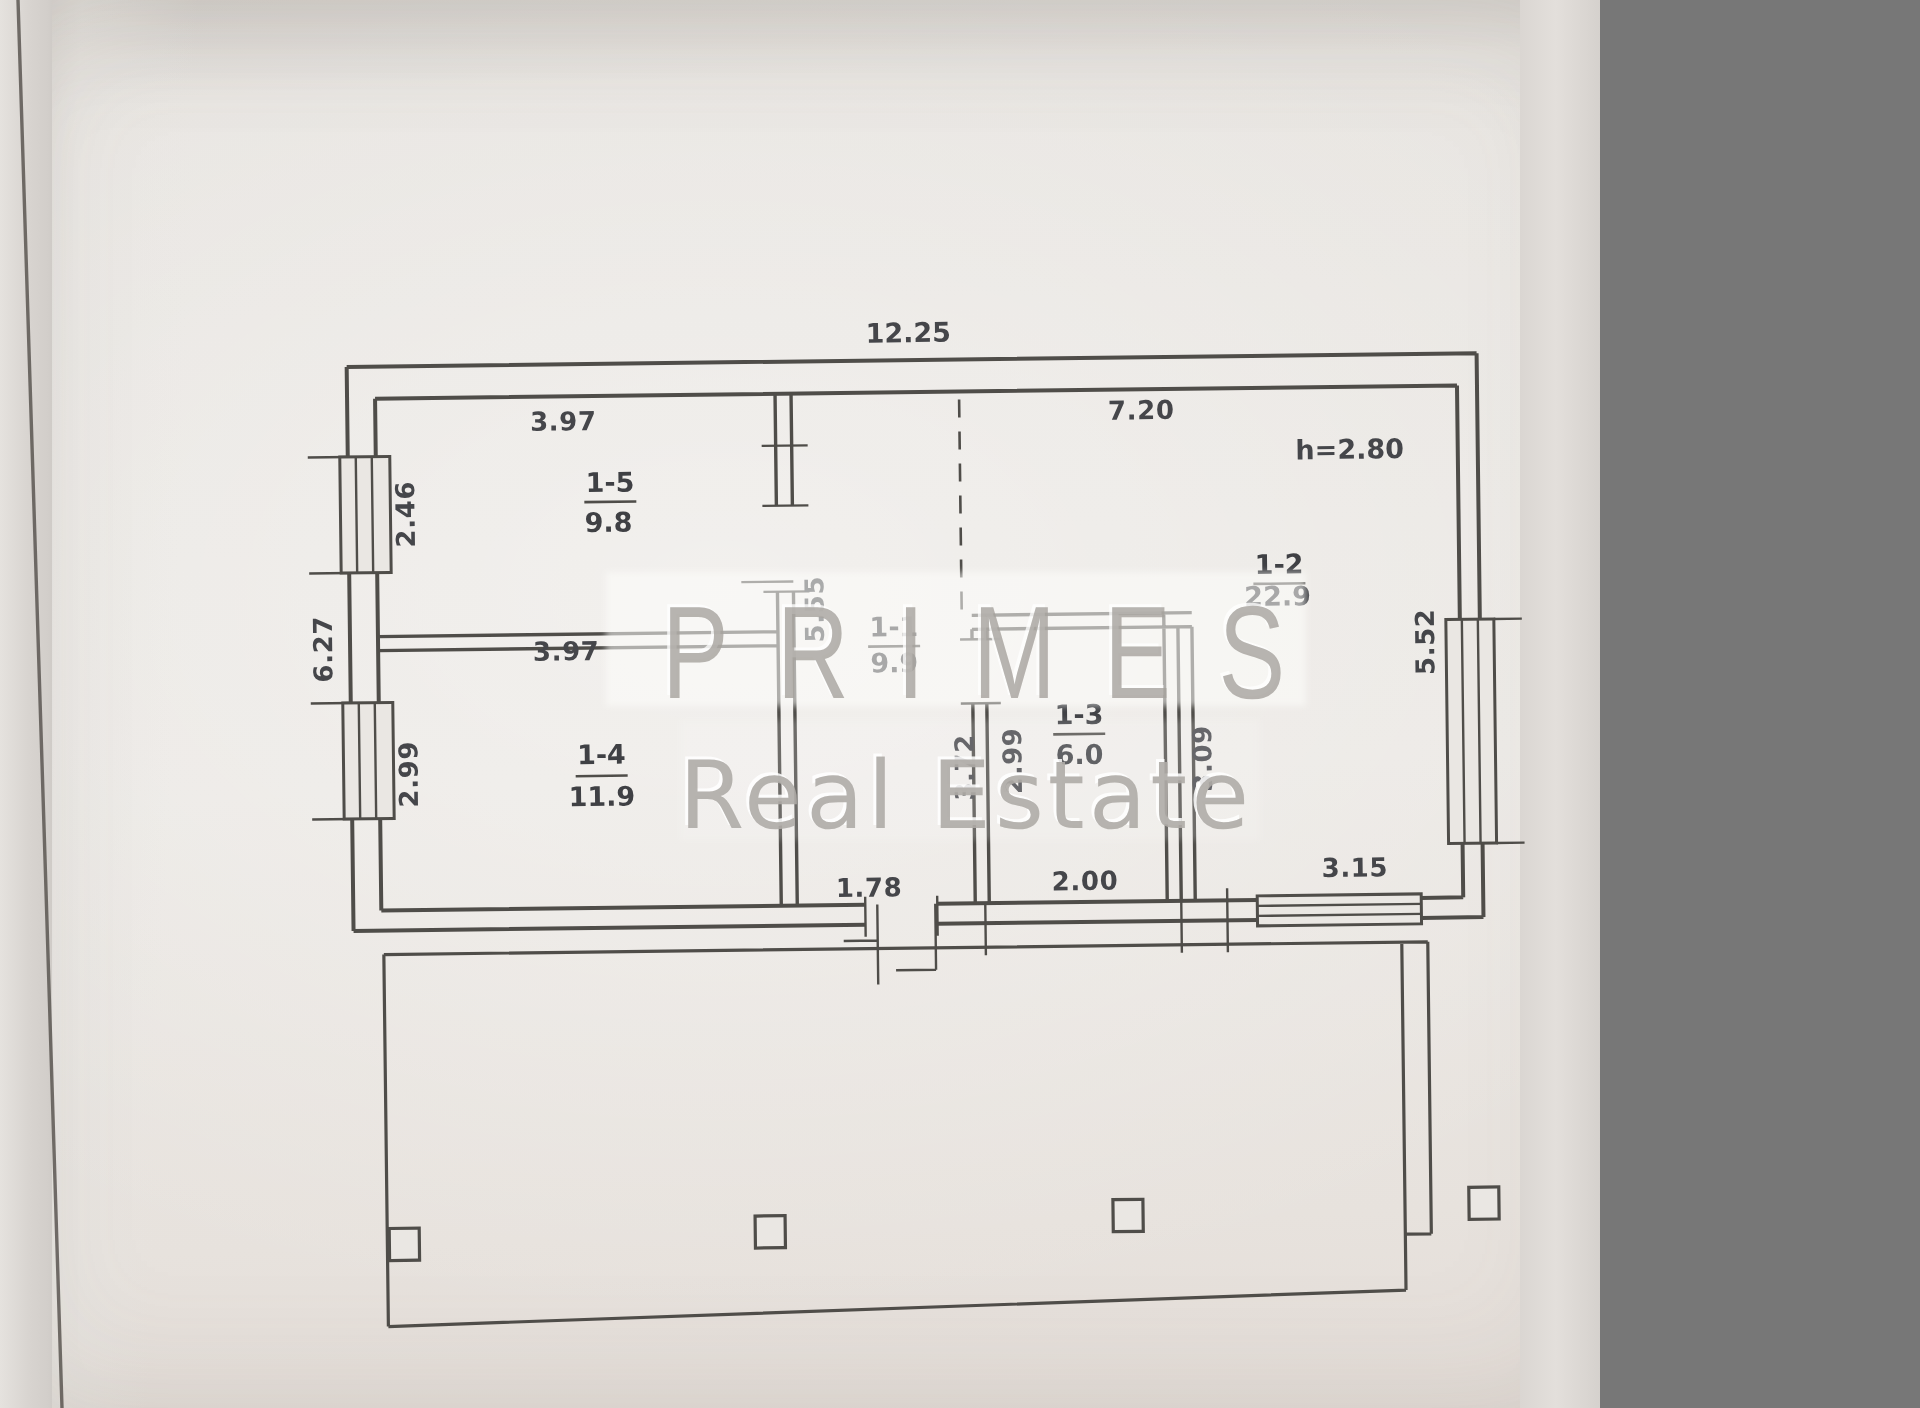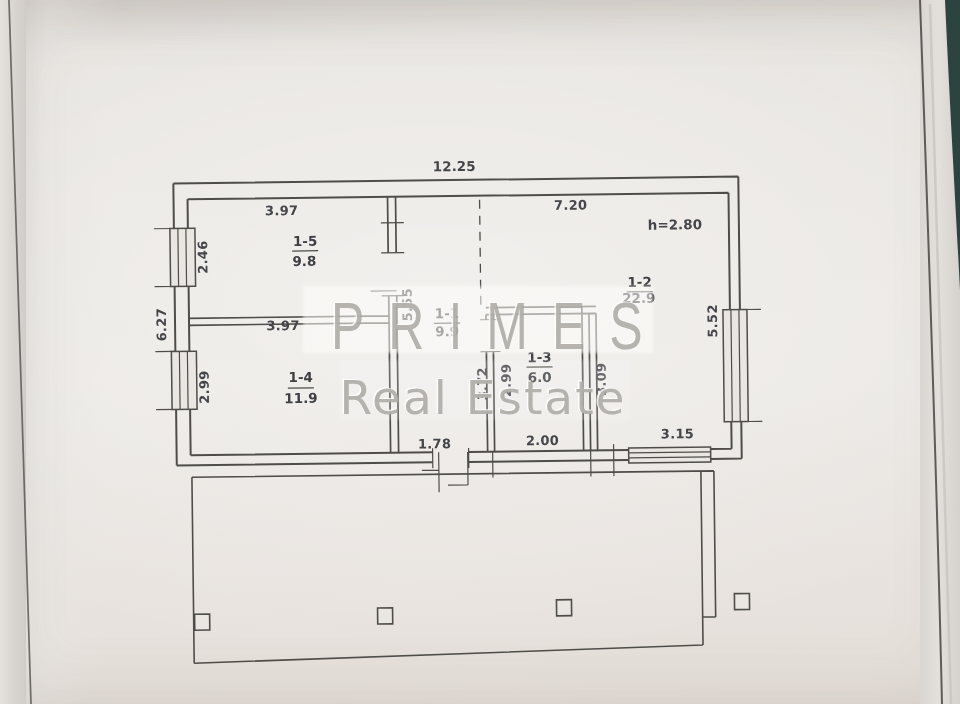--- a/index.html
+++ b/index.html
@@ -1,17 +1,17 @@
 <!DOCTYPE html>
 <html><head>
 <meta charset="utf-8">
 <style>
   html,body{margin:0;padding:0;background:#777;}
   .photo{
-    position:relative;width:960px;height:704px;overflow:hidden;
+    position:relative;width:800px;height:704px;overflow:hidden;
     background:
       radial-gradient(ellipse 120% 85% at 45% 42%, rgba(255,255,255,0.38), rgba(255,255,255,0) 62%),
       linear-gradient(92deg, #d9d5d1 0%, #e7e4e0 5%, rgba(231,228,224,0) 12%),
       linear-gradient(178deg, #d9d5d1 0%, #e8e5e1 7%, #ebe8e4 55%, #e7e2dd 86%, #e4ddd8 100%);
     background-color:#e8e5e1;
     box-shadow: inset 0 0 70px rgba(120,110,100,.16), inset 0 25px 45px rgba(140,130,120,.10);
     font-family:"DejaVu Sans", sans-serif;
   }
   .edge-left-strip{position:absolute;left:0;top:0;width:26px;height:100%;
     background:linear-gradient(90deg,#e5e2de,#d8d4d0 55%,#d2ceca 92%,#cfcbc7);}

